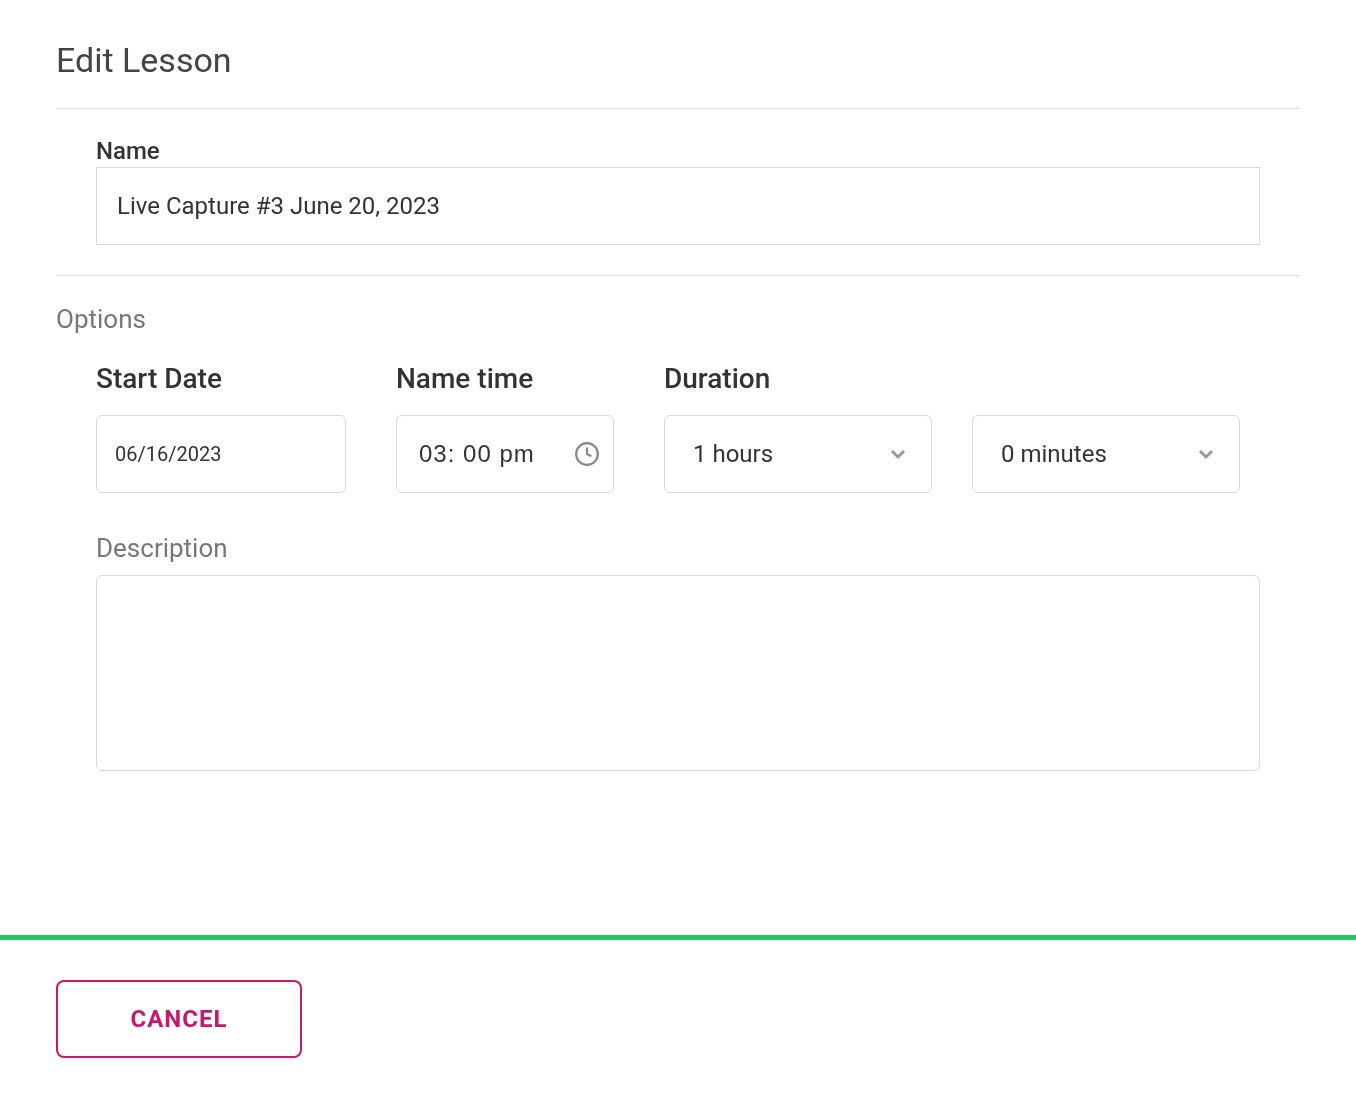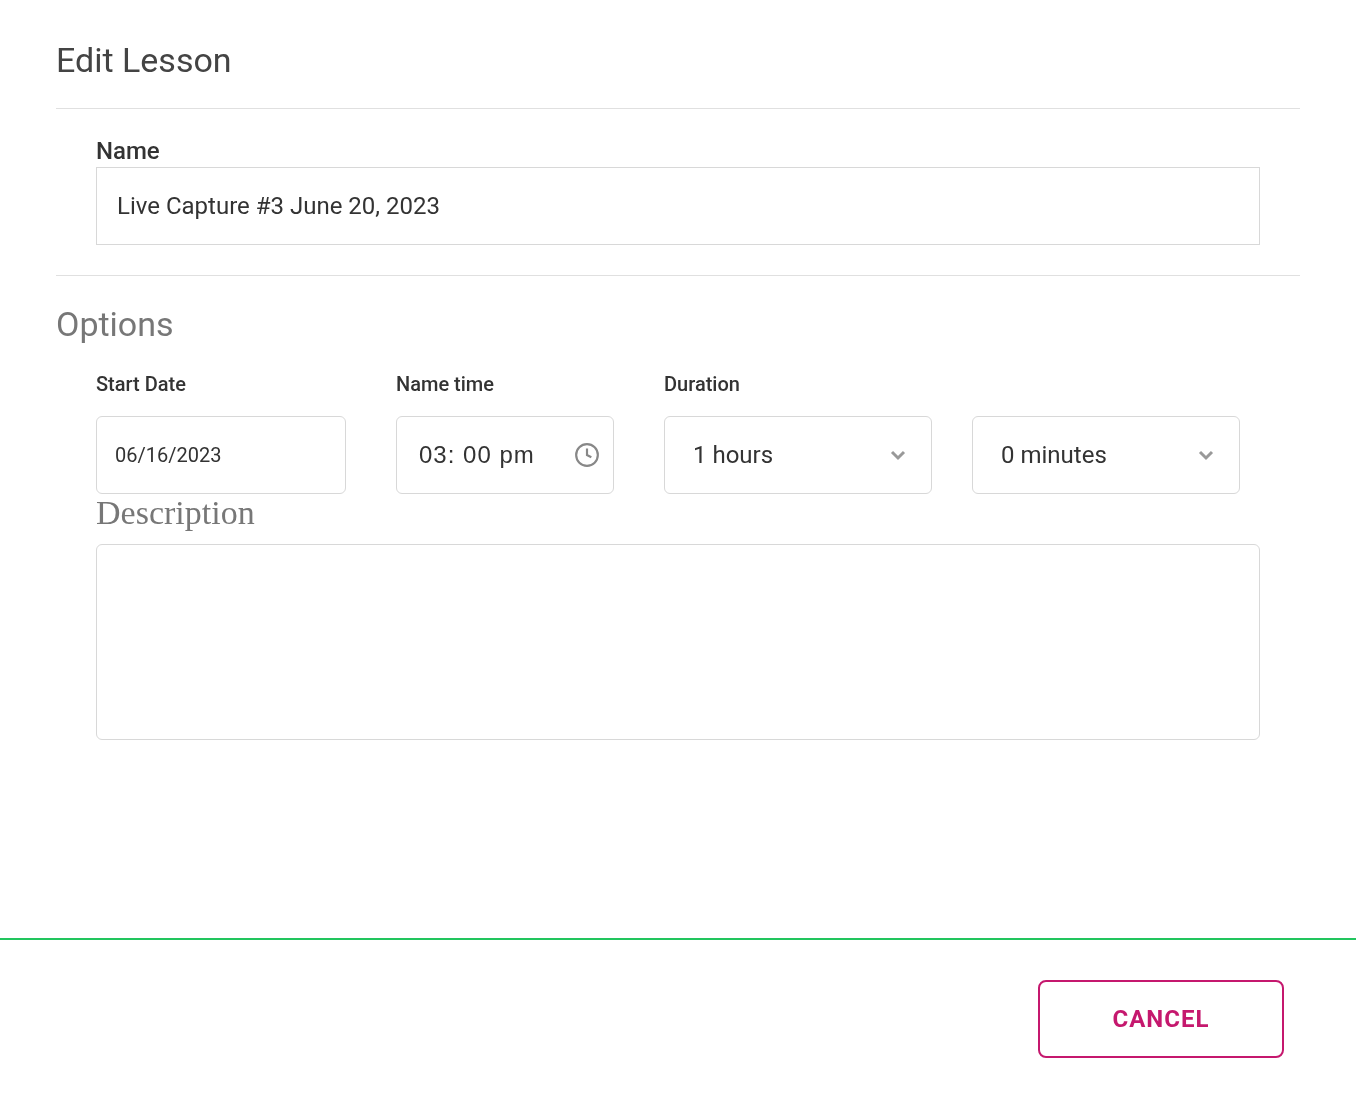--- a/index.html
+++ b/index.html
@@ -33,21 +33,21 @@
       padding: 28px 40px 30px 40px;
     }
     .field-label {
       font-size: 24px;
       font-weight: 500;
       color: #333;
       margin-bottom: 2px;
       display: block;
     }
     .sub-label {
-      font-size: 34px;
+      font-size: 26px;
       font-weight: 400;
       color: #777;
       margin-bottom: 12px;
       display: block;
     }
     .text-input {
       width: 100%;
       height: 78px;
       border: 1px solid #d8d8d8;
       border-radius: 0;
@@ -60,21 +60,21 @@
       display: flex;
       gap: 50px;
       align-items: flex-start;
       margin-top: 28px;
     }
     .field-group {
       display: flex;
       flex-direction: column;
     }
     .field-group-label {
-      font-size: 20px;
+      font-size: 28px;
       font-weight: 500;
       color: #333;
       margin-bottom: 20px;
     }
     .date-input {
       width: 250px;
       height: 78px;
       border: 1px solid #d8d8d8;
       border-radius: 6px;
       padding: 0 18px;
@@ -135,43 +135,44 @@
     .chevron-icon {
       position: absolute;
       right: 22px;
       top: 50%;
       transform: translateY(-50%);
       width: 24px;
       height: 24px;
       pointer-events: none;
     }
     .description-section {
-      font-family: Liberation Serif, serif;
+      margin-top: 40px;
     }
     .textarea-input {
       width: 100%;
       height: 196px;
       border: 1px solid #d8d8d8;
       border-radius: 6px;
       padding: 16px 20px;
       font-size: 22px;
       color: #333;
       font-family: inherit;
       resize: none;
     }
     .footer {
       position: absolute;
       bottom: 0;
       left: 0;
       right: 0;
-      border-top: 2px solid #22c55e;
-      padding: 40px 72px;
+      border-top: 5px solid #22c55e;
+      padding: 40px 56px;
       display: flex;
       justify-content: flex-end;
       gap: 32px;
+      flex-direction: column;
     }
     .btn {
       height: 78px;
       border-radius: 8px;
       font-size: 24px;
       font-weight: 700;
       cursor: pointer;
       font-family: inherit;
       letter-spacing: 1px;
     }

